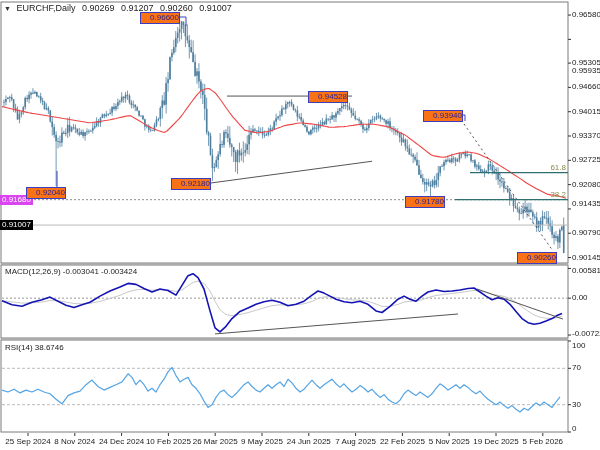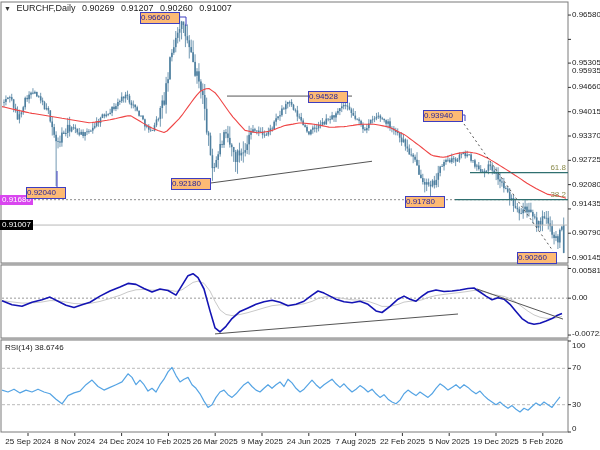--- a/index.html
+++ b/index.html
@@ -5,22 +5,22 @@
   html,body{margin:0;padding:0;background:#fff;}
   #screen{position:relative;width:600px;height:450px;background:#fff;overflow:hidden;
           font-family:"Liberation Sans",sans-serif;}
   .lbl{position:absolute;font-size:8px;line-height:10px;color:#1a1a1a;white-space:nowrap;}
   #header{position:absolute;left:4px;top:3px;font-size:9px;color:#1c1c1c;white-space:nowrap;z-index:6;}
   #header .tri{font-size:7px;color:#333;margin-right:3px;cursor:pointer;}
   #header span.v{margin-left:4px;text-align:center;}
   #watermark{position:absolute;left:358px;top:40px;font-size:18px;color:#c9c9ce;
              letter-spacing:1px;z-index:1;}
   .pane-label{position:absolute;font-size:8px;color:#1a1a1a;z-index:6;}
-  .annot{position:absolute;height:10px;font-size:8px;line-height:10px;text-align:left;
-         background:#fdba74;border:1px solid #3d3dc0;color:#1f1f9e;z-index:7;cursor:move;}
+  .annot{position:absolute;height:10px;font-size:8px;line-height:10px;text-align:right;
+         background:#f97316;border:1px solid #3d3dc0;color:#1f1f9e;z-index:7;cursor:move;}
   .axis-box{position:absolute;left:569px;width:31px;height:10px;font-size:8px;line-height:10px;
             text-align:left;padding-left:2px;color:#fff;z-index:7;}
   .fib-lbl{position:absolute;font-size:8px;color:#8a8a4a;z-index:6;text-align:right;width:30px;}
   svg{position:absolute;left:0;top:0;z-index:2;}
   #chart-svg{cursor:crosshair;}
 </style>
 </head>
 <body>
 
 <div id="screen">
@@ -671,20 +671,21 @@
   <div id="header">
     <span class="tri">▼</span>
     <span>EURCHF,Daily</span>
     <span class="v">0.90269</span>
     <span class="v">0.91207</span>
     <span class="v">0.90260</span>
     <span class="v">0.91007</span>
   </div>
 
 
+  <div class="pane-label" style="left:5px;top:267px;">MACD(12,26,9) -0.003041 -0.003424</div>
   <div class="pane-label" style="left:5px;top:343px;">RSI(14) 38.6746</div>
 
   <div id="overlay">
       <div class="lbl" style="left: 572px; top: 10.058px;">0.96580</div>
       <div class="lbl" style="left: 572px; top: 34.3623px; margin-top: 32px;">0.95935</div>
       <div class="lbl" style="left: 572px; top: 58.1014px;">0.95305</div>
       <div class="lbl" style="left: 572px; top: 82.4058px;">0.94660</div>
       <div class="lbl" style="left: 572px; top: 106.71px;">0.94015</div>
       <div class="lbl" style="left: 572px; top: 131.014px;">0.93370</div>
       <div class="lbl" style="left: 572px; top: 155.319px;">0.92725</div>

